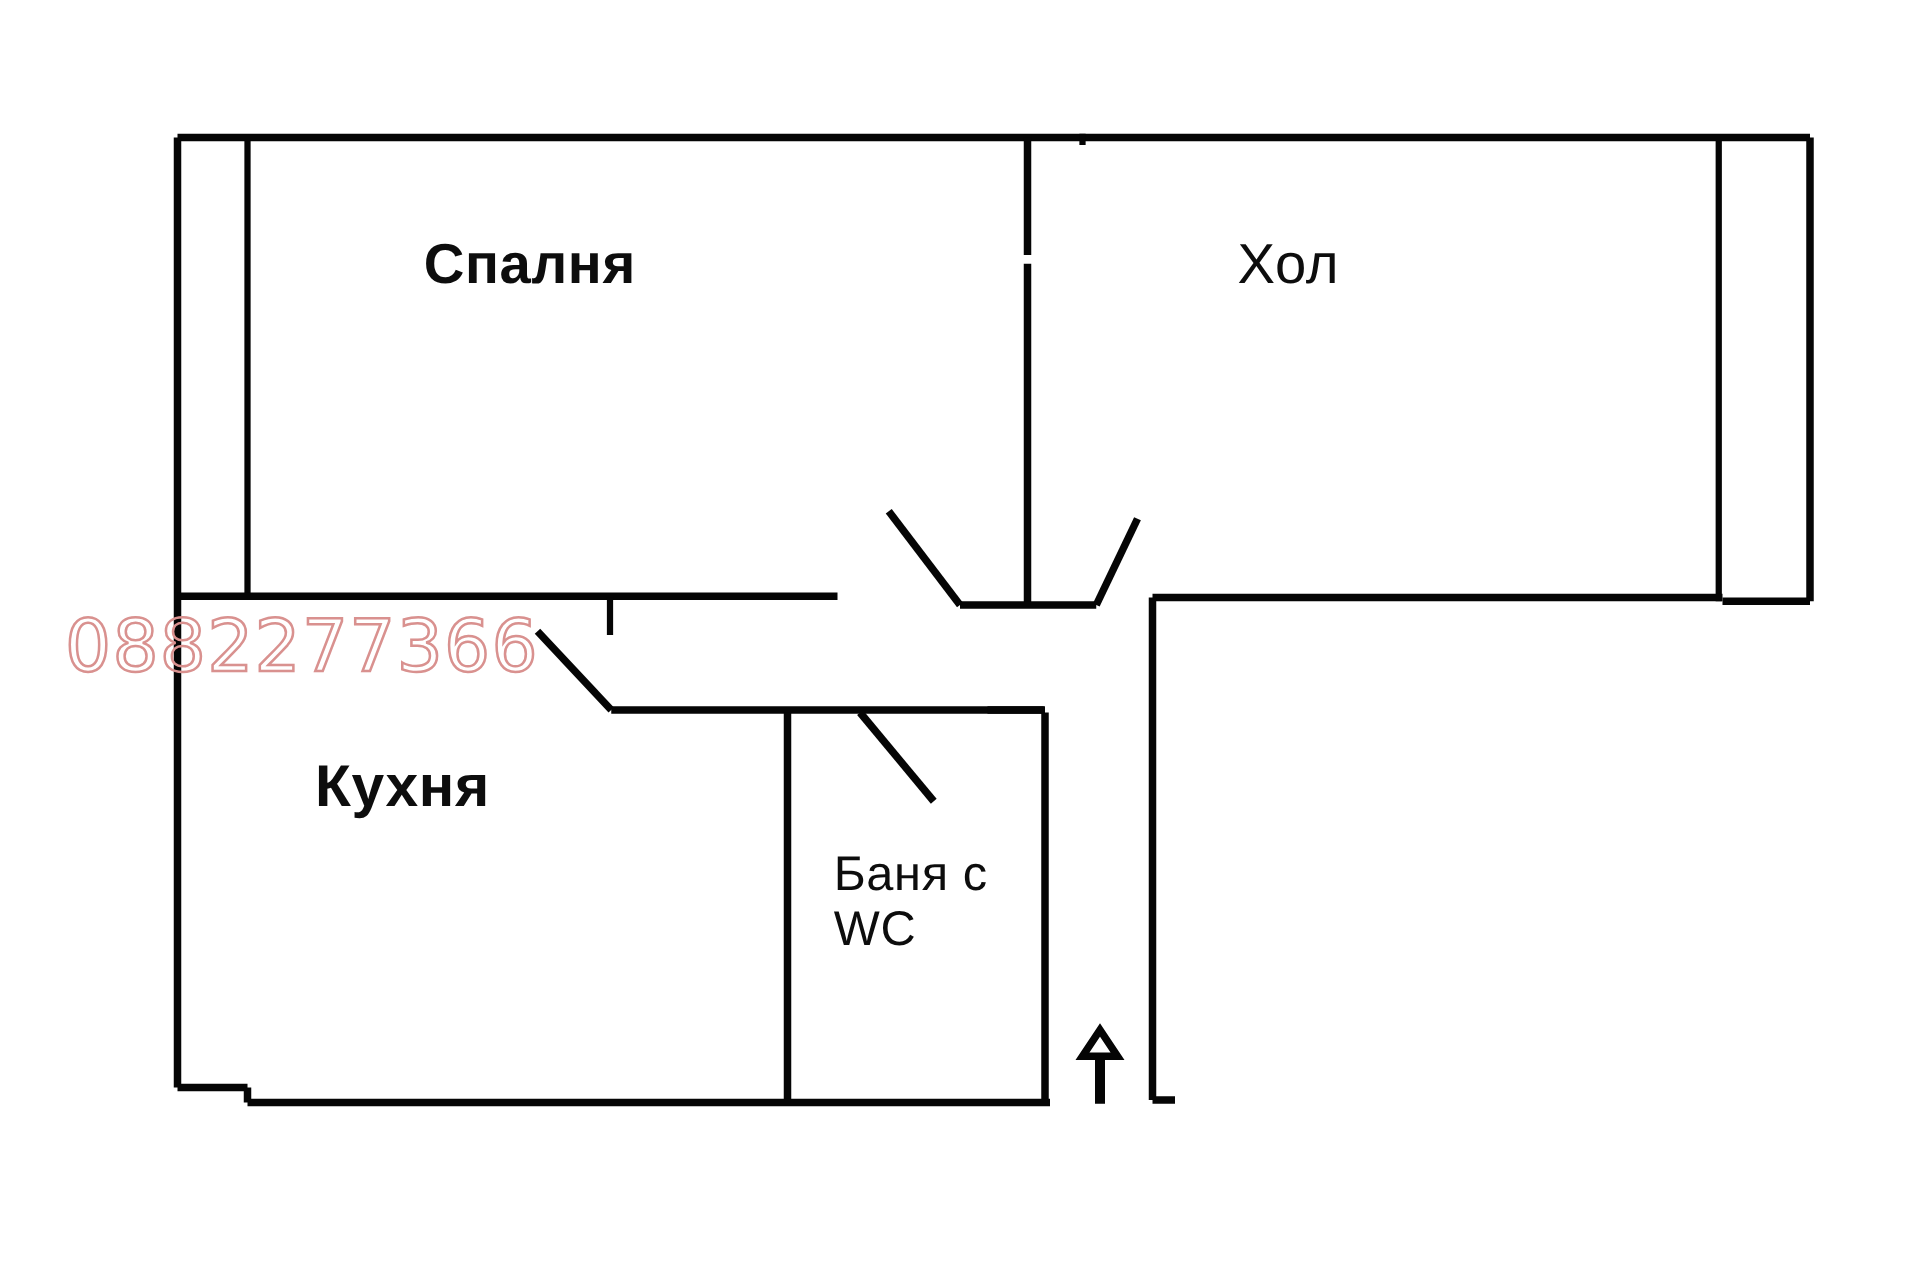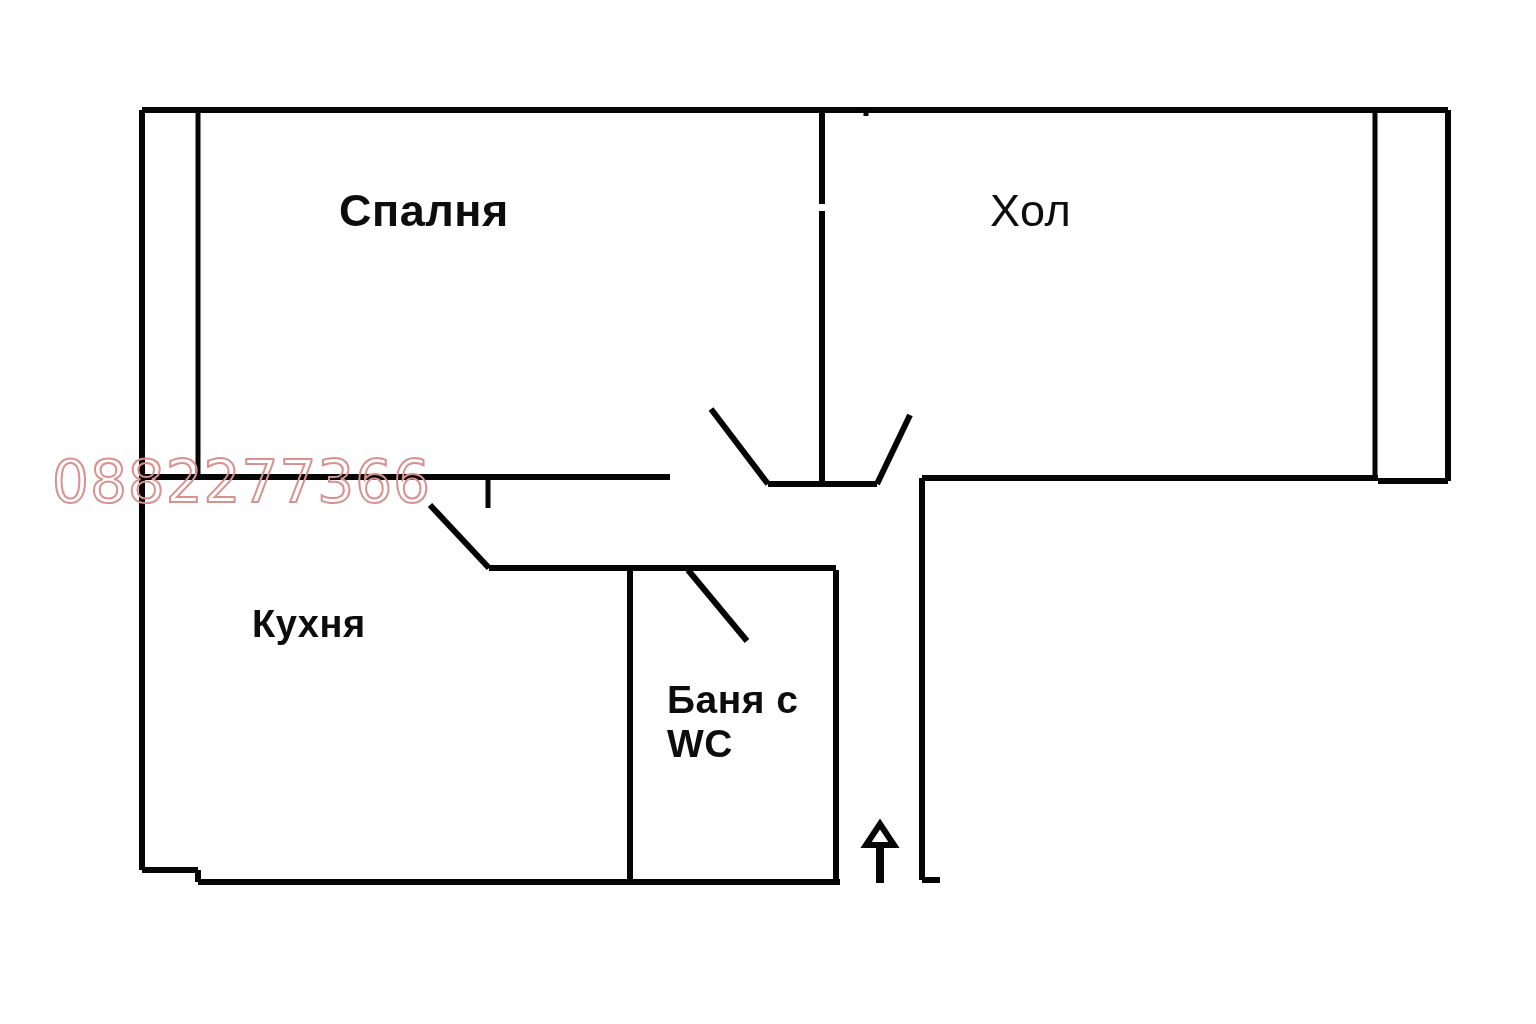--- a/index.html
+++ b/index.html
@@ -67,33 +67,33 @@
   }
   #label-hol {
     left: 990px;
     top: 186px;
     font-size: 45px;
     font-weight: 400;
   }
   #label-kuhnya {
     left: 252px;
     top: 603px;
-    font-size: 38px;
+    font-size: 47px;
     font-weight: 700;
   }
   #label-banya {
     left: 667px;
     top: 678px;
     font-size: 39px;
-    font-weight: 700;
+    font-weight: 400;
   }
   #watermark-phone {
     position: absolute;
     left: 52px;
-    top: 448px;
+    top: 483px;
     font-family: "DejaVu Sans", sans-serif;
     font-size: 58px;
     font-weight: 400;
     letter-spacing: 1px;
     color: transparent;
     -webkit-text-stroke: 2px #d9918f;
     text-shadow: 0 0 0 transparent;
     white-space: nowrap;
     pointer-events: none;
   }

